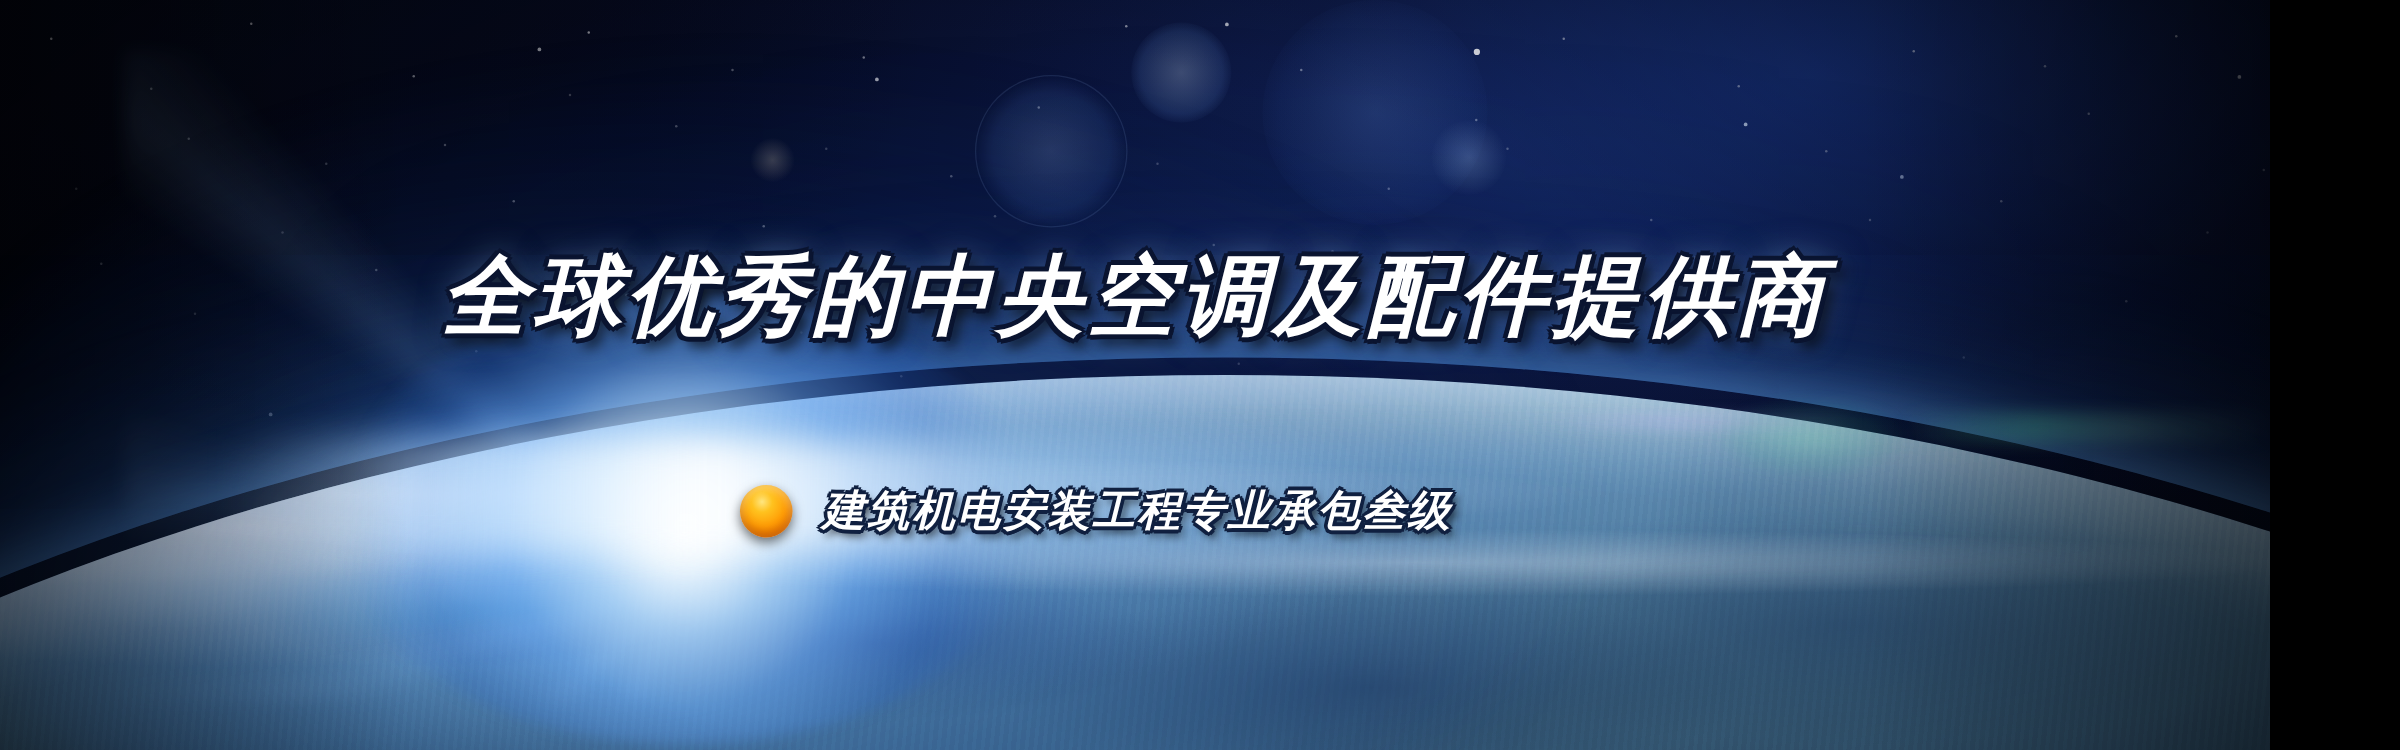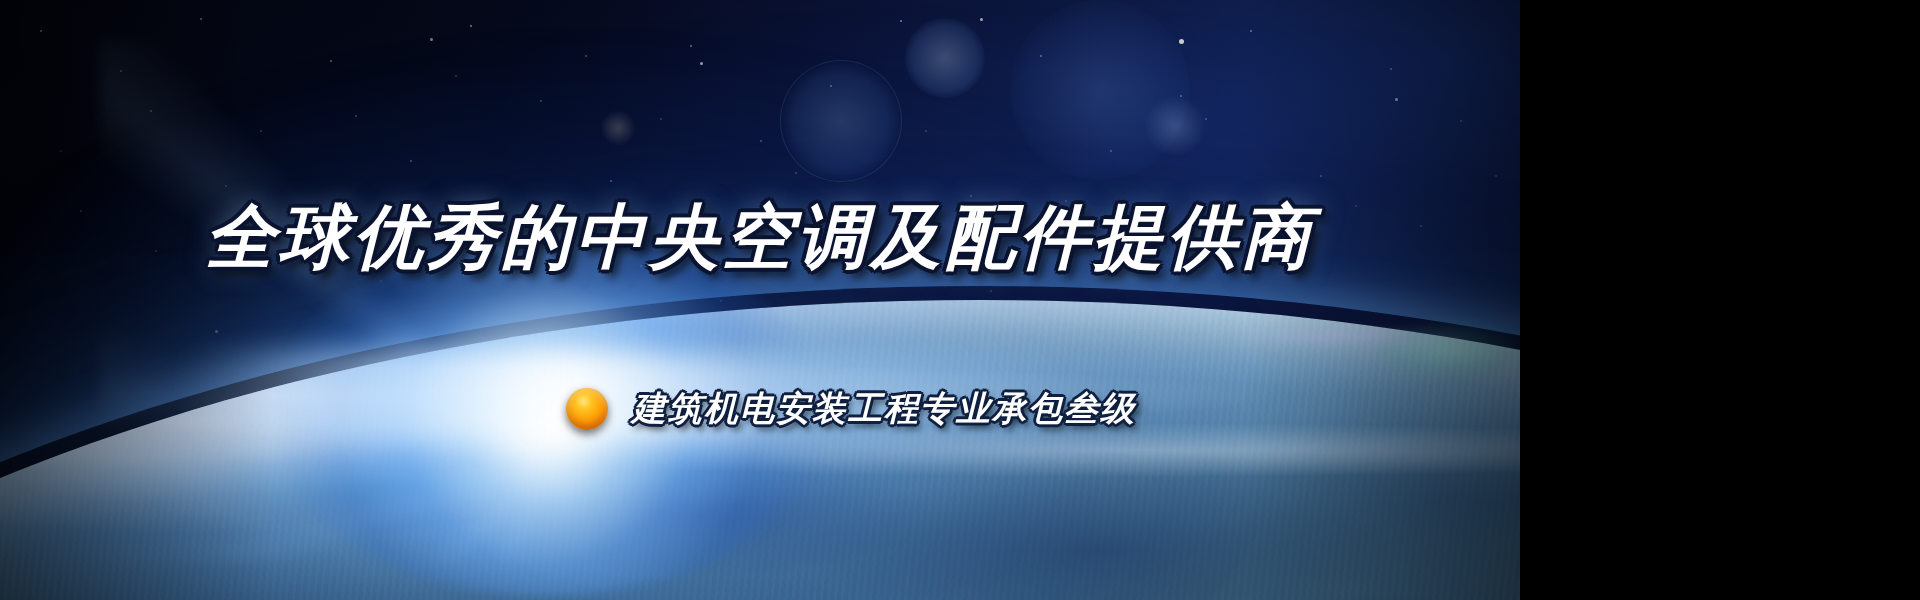--- a/index.html
+++ b/index.html
@@ -1,20 +1,20 @@
 <!DOCTYPE html>
 <html><head>
 <meta charset="utf-8">
 <style>
   html,body{margin:0;padding:0;background:#000;}
   body{font-family:"Liberation Sans","DejaVu Sans",sans-serif;}
 
   #banner{
     position:relative;
-    width:1520px;
+    width:1816px;
     height:600px;
     overflow:hidden;
     background:#ef4444;
   }
 
   
   .layer{position:absolute;inset:0;pointer-events:none;}
 
   #space-base{
     background:
@@ -240,21 +240,21 @@
       -3px -3px 0 #0a1430, 3px -3px 0 #0a1430,
       -3px  3px 0 #0a1430, 3px  3px 0 #0a1430,
       -4px  0px 0 #0a1430, 4px  0px 0 #0a1430,
        0px -4px 0 #0a1430, 0px  4px 0 #0a1430,
        6px  7px 10px rgba(0,0,0,.85),
        0 0 26px rgba(150,200,255,.55);
   }
 
   #bullet-list{
     position:absolute;
-    left:566px;
+    left:592px;
     top:386px;
     display:flex;
     flex-direction:column;
     gap:0;
   }
   .bullet-row{
     display:flex;
     align-items:center;
     gap:24px;
   }

